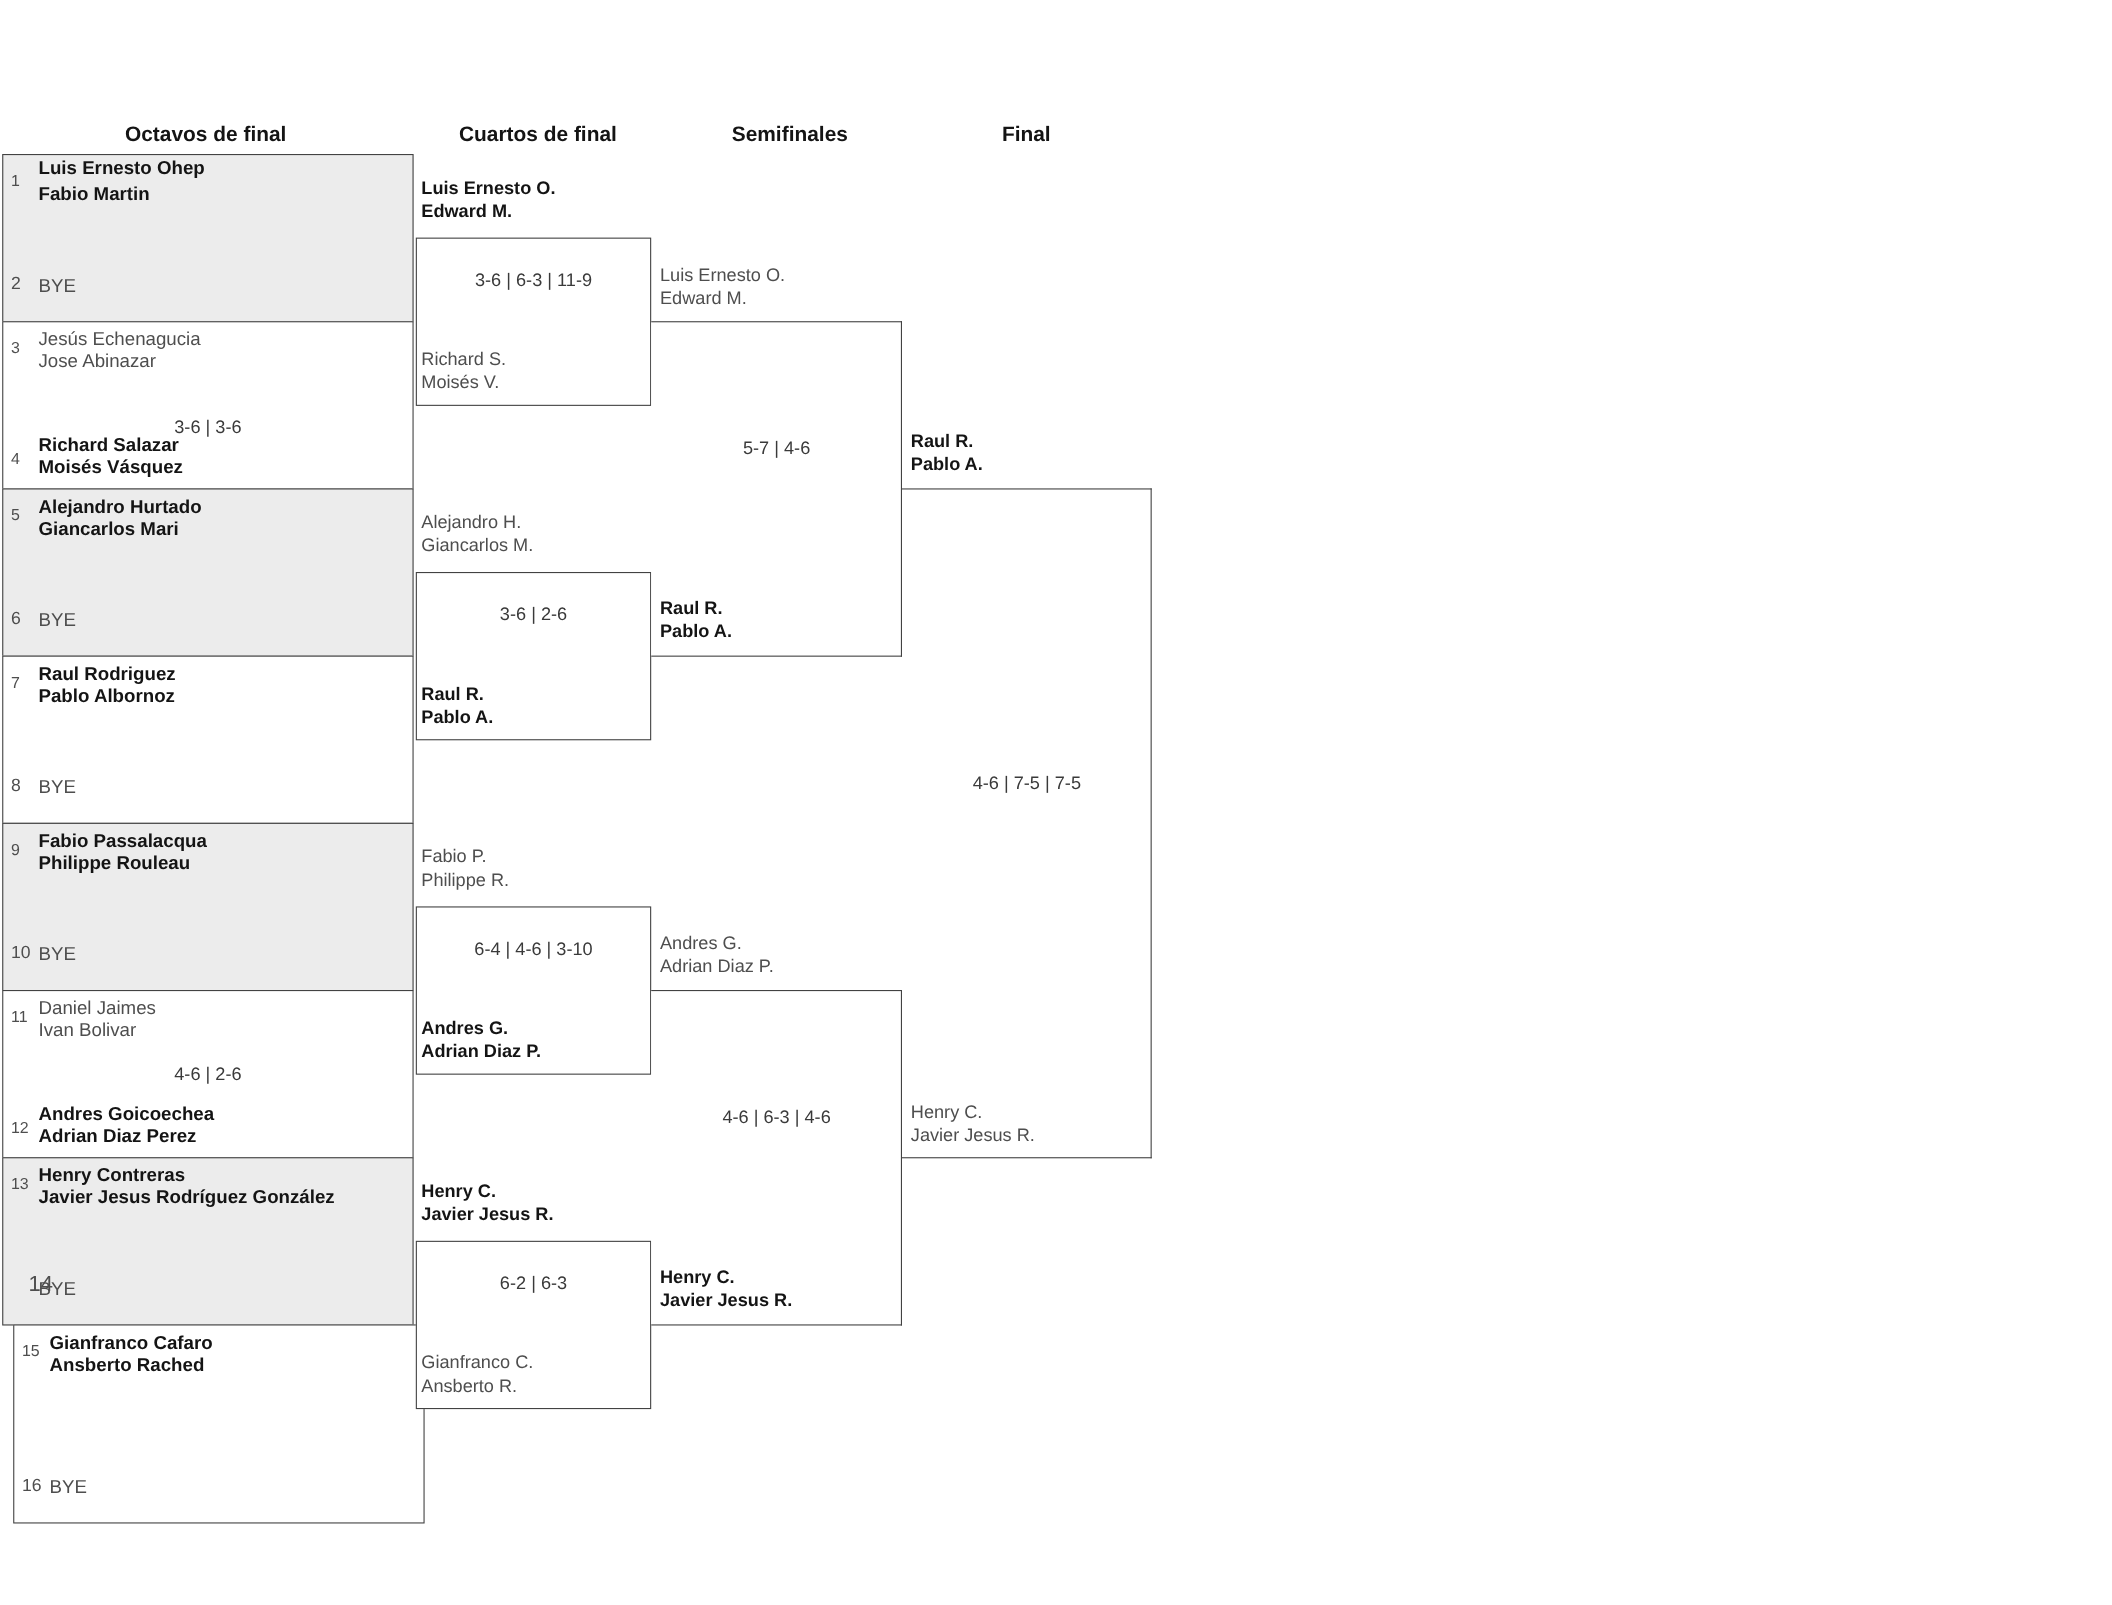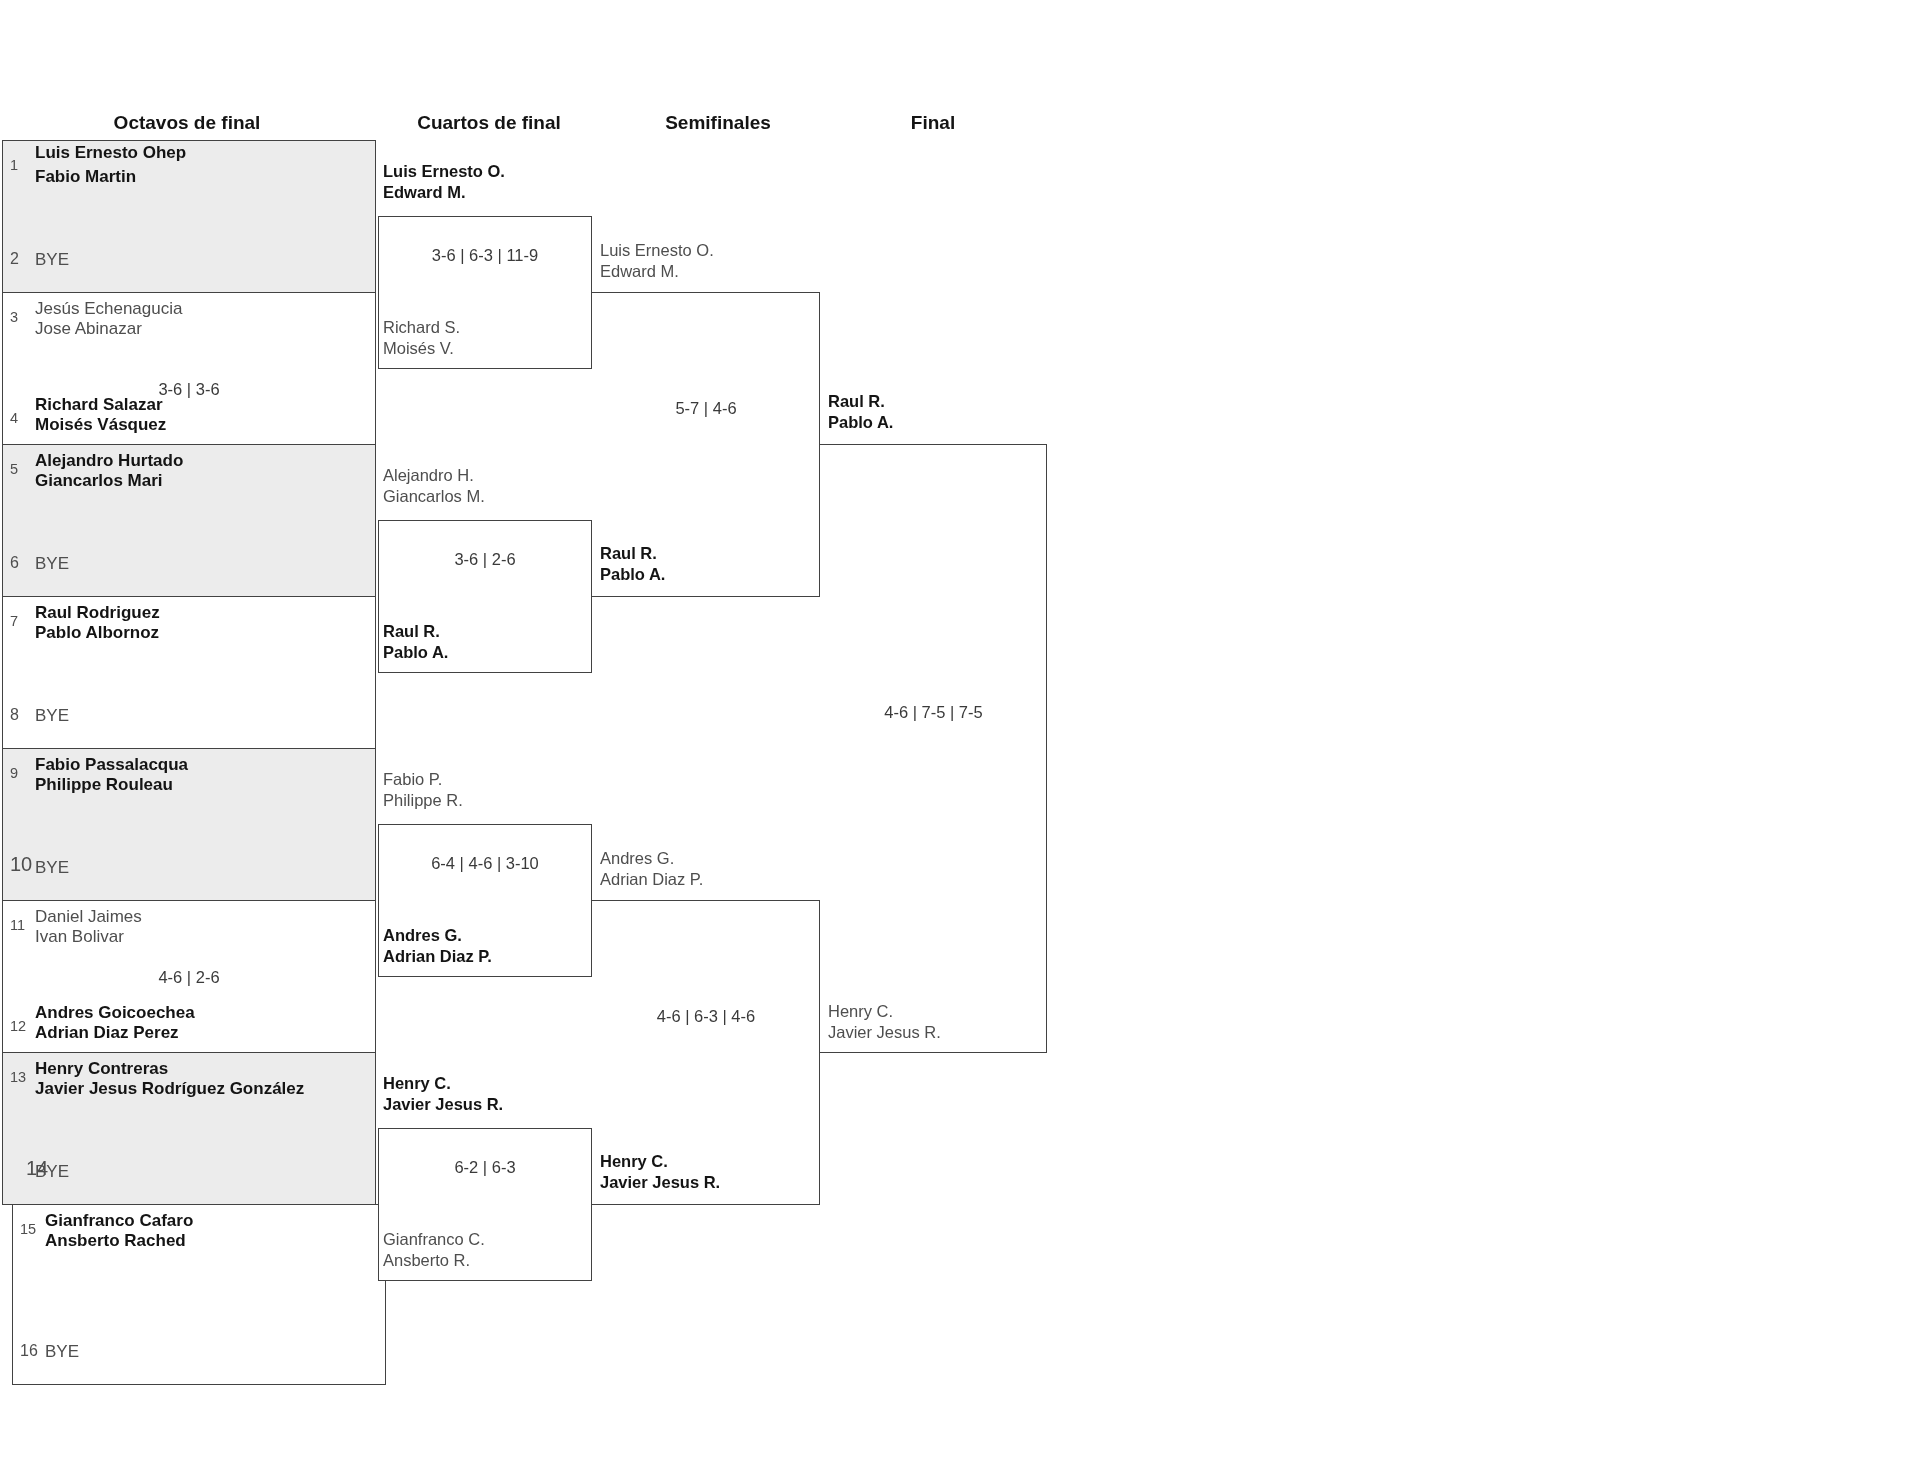--- a/index.html
+++ b/index.html
@@ -59,21 +59,21 @@
         <div class="seed" style="left: 7px; top: 16px;">7</div>
         <div class="team w" style="left: 32px; top: 6px;">Raul Rodriguez</div>
         <div class="team w" style="left: 32px; top: 26px;">Pablo Albornoz</div>
         <div class="seed" style="left: 7px; bottom: 24px; font-size: 16px;">8</div>
         <div class="team" style="left: 32px; bottom: 22px;">BYE</div>
       </div>
       <div class="box shaded" style="left: 2px; top: 748px; width: 374px; height: 153px;">
         <div class="seed" style="left: 7px; top: 16px;">9</div>
         <div class="team w" style="left: 32px; top: 6px;">Fabio Passalacqua</div>
         <div class="team w" style="left: 32px; top: 26px;">Philippe Rouleau</div>
-        <div class="seed" style="left: 7px; bottom: 24px; font-size: 20px;">10</div>
+        <div class="seed" style="left: 7px; bottom: 24px; font-size: 16px;">10</div>
         <div class="team" style="left: 32px; bottom: 22px;">BYE</div>
       </div>
       <div class="box" style="left: 2px; top: 900px; width: 374px; height: 153px;">
         <div class="seed" style="left: 7px; top: 16px;">11</div>
         <div class="team" style="left: 32px; top: 6px;">Daniel Jaimes</div>
         <div class="team" style="left: 32px; top: 26px;">Ivan Bolivar</div>
         <div class="score" style="left: 0px; width: 100%; top: 50%; transform: translateY(-50%);">4-6 | 2-6</div>
         <div class="seed" style="left: 7px; bottom: 18px;">12</div>
         <div class="team w" style="left: 32px; bottom: 29px;">Andres Goicoechea</div>
         <div class="team w" style="left: 32px; bottom: 9px;">Adrian Diaz Perez</div>

